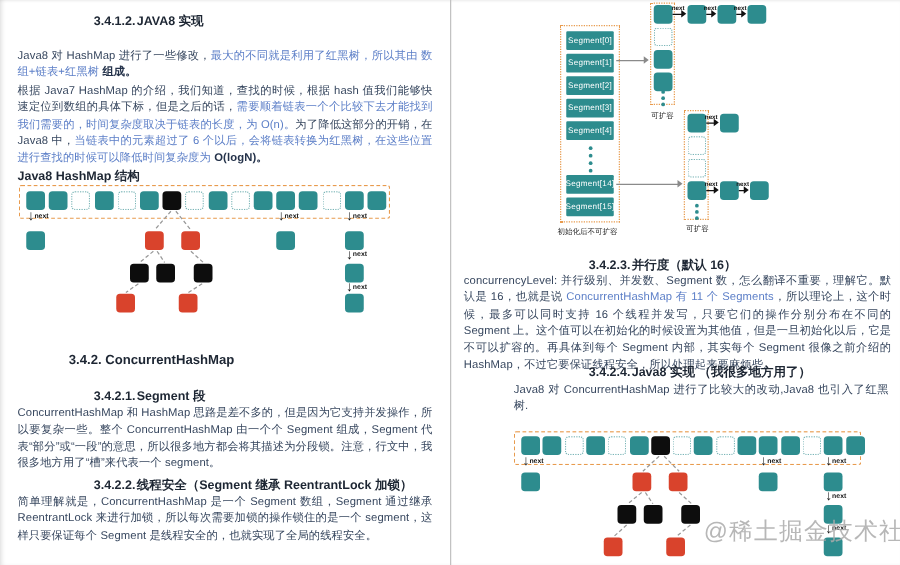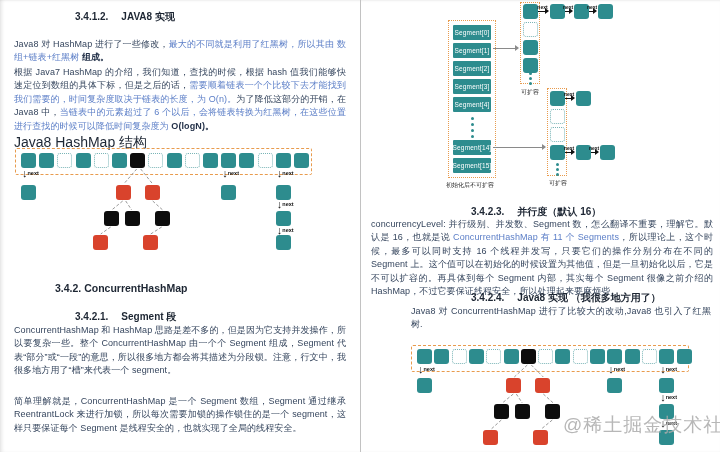--- a/index.html
+++ b/index.html
@@ -5,26 +5,26 @@
   *{margin:0;padding:0;box-sizing:border-box}
   html,body{background:#fff}
   body{width:720px;height:452px;overflow:hidden;font-family:"Liberation Sans","DejaVu Sans",sans-serif}
   .canvas{position:relative;width:720px;height:452px;background:#fff;outline:1px solid #e3e3e3;
           box-shadow:inset 3px 0 4px -2px rgba(0,0,0,.14), inset 0 2px 3px -2px rgba(0,0,0,.10)}
   .page{position:absolute;top:0;height:452px;width:360px;overflow:hidden}
   .page-left{left:0}
   .page-right{left:360px;border-left:1px solid #c2c2c2}
   .h1{position:absolute;font-size:10.5px;font-weight:bold;color:#1d2633;white-space:nowrap}
   .h2{position:absolute;font-size:10px;font-weight:bold;color:#1d2633;white-space:nowrap}
-  .h2 .ht{margin-left:13px}
+  .h2 .ht{margin-left:1px}
   .body{position:absolute;font-size:9px;line-height:13.4px;text-align:justify;color:#36465e;letter-spacing:.1px}
   .c-d{color:#36465e}
   .c-b{color:#5b7ec7}
   .c-db{color:#24324a;font-weight:bold}
-  .dlabel{position:absolute;font-size:14px;font-weight:normal;color:#1d2633;white-space:nowrap}
+  .dlabel{position:absolute;font-size:10px;font-weight:bold;color:#1d2633;white-space:nowrap}
   .diag{position:absolute}
   .cell{position:absolute;width:15px;height:15px;border-radius:3px}
   .cell.teal{background:#2d8c8e}
   .cell.black{background:#0d0d0d}
   .cell.red{background:#d9432c}
   .cell.empty{background:#fff;border:1px dotted #7ab5b7}
   .hd-border{position:absolute;border:1px dashed #e89b4e;border-radius:2px}
   .nextv{position:absolute;display:flex;align-items:flex-start;color:#141414;white-space:nowrap}
   .nextv .va{font-size:11px;line-height:10px;font-weight:bold}
   .nextv .vl{font-size:5.5px;font-weight:bold;margin-top:2px}
@@ -113,20 +113,23 @@
         <div class="cell black" style="left: 124.7px; top: 65px;"></div>
         <div class="cell black" style="left: 154.7px; top: 65px;"></div>
         <div class="cell red" style="left: 92.7px; top: 89px;"></div>
         <div class="cell red" style="left: 142.7px; top: 89px;"></div>
       </div>
     <div class="h1" style="left:55px;top:282px">3.4.2. ConcurrentHashMap</div>
     <div class="h2" style="left:75px;top:310px">
       <span>3.4.2.1.</span><span class="ht">Segment 段</span>
     </div>
     <p class="body" style="left:14px;top:324px;width:332px"><span class="c-d">ConcurrentHashMap 和 HashMap 思路是差不多的，但是因为它支持并发操作，所以要复杂一些。整个 ConcurrentHashMap 由一个个 Segment 组成，Segment 代表“部分”或“一段”的意思，所以很多地方都会将其描述为分段锁。注意，行文中，我很多地方用了“槽”来代表一个 segment。</span></p>
+    <div class="h2" style="left:75px;top:381px">
+      <span>3.4.2.2.</span><span class="ht">线程安全（Segment 继承 ReentrantLock 加锁）</span>
+    </div>
     <p class="body" style="left:14px;top:395px;width:332px"><span class="c-d">简单理解就是，ConcurrentHashMap 是一个 Segment 数组，Segment 通过继承 ReentrantLock 来进行加锁，所以每次需要加锁的操作锁住的是一个 segment，这样只要保证每个 Segment 是线程安全的，也就实现了全局的线程安全。</span></p>
   </div>
 
   <div class="page page-right">
     <div class="diag" id="diag-seg" style="left:0;top:0;width:360px;height:200px">
         <div class="dotted-box" style="left: 87px; top: 20px; width: 48px; height: 158px;"></div>
         <div class="segrect" style="left: 92px; top: 25px;">Segment[0]</div>
         <div class="segrect" style="left: 92px; top: 43px;">Segment[1]</div>
         <div class="segrect" style="left: 92px; top: 61px;">Segment[2]</div>
         <div class="segrect" style="left: 92px; top: 79px;">Segment[3]</div>

